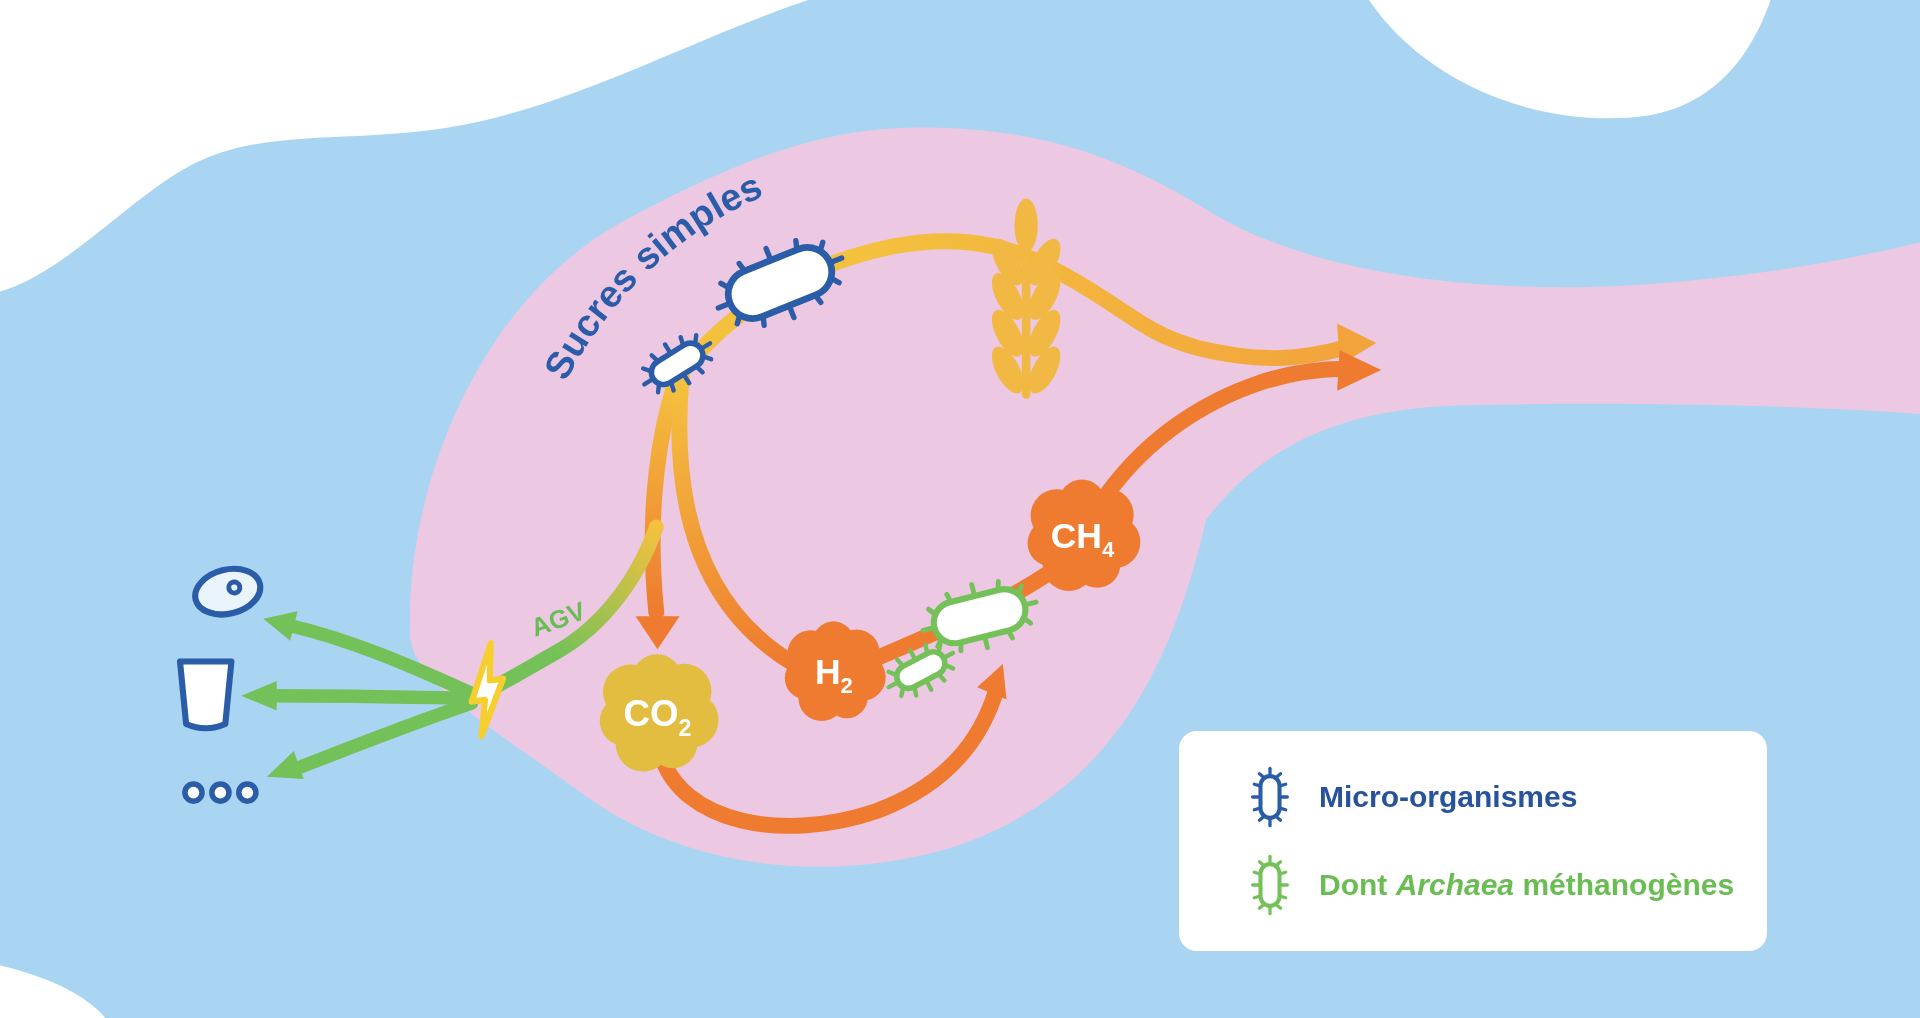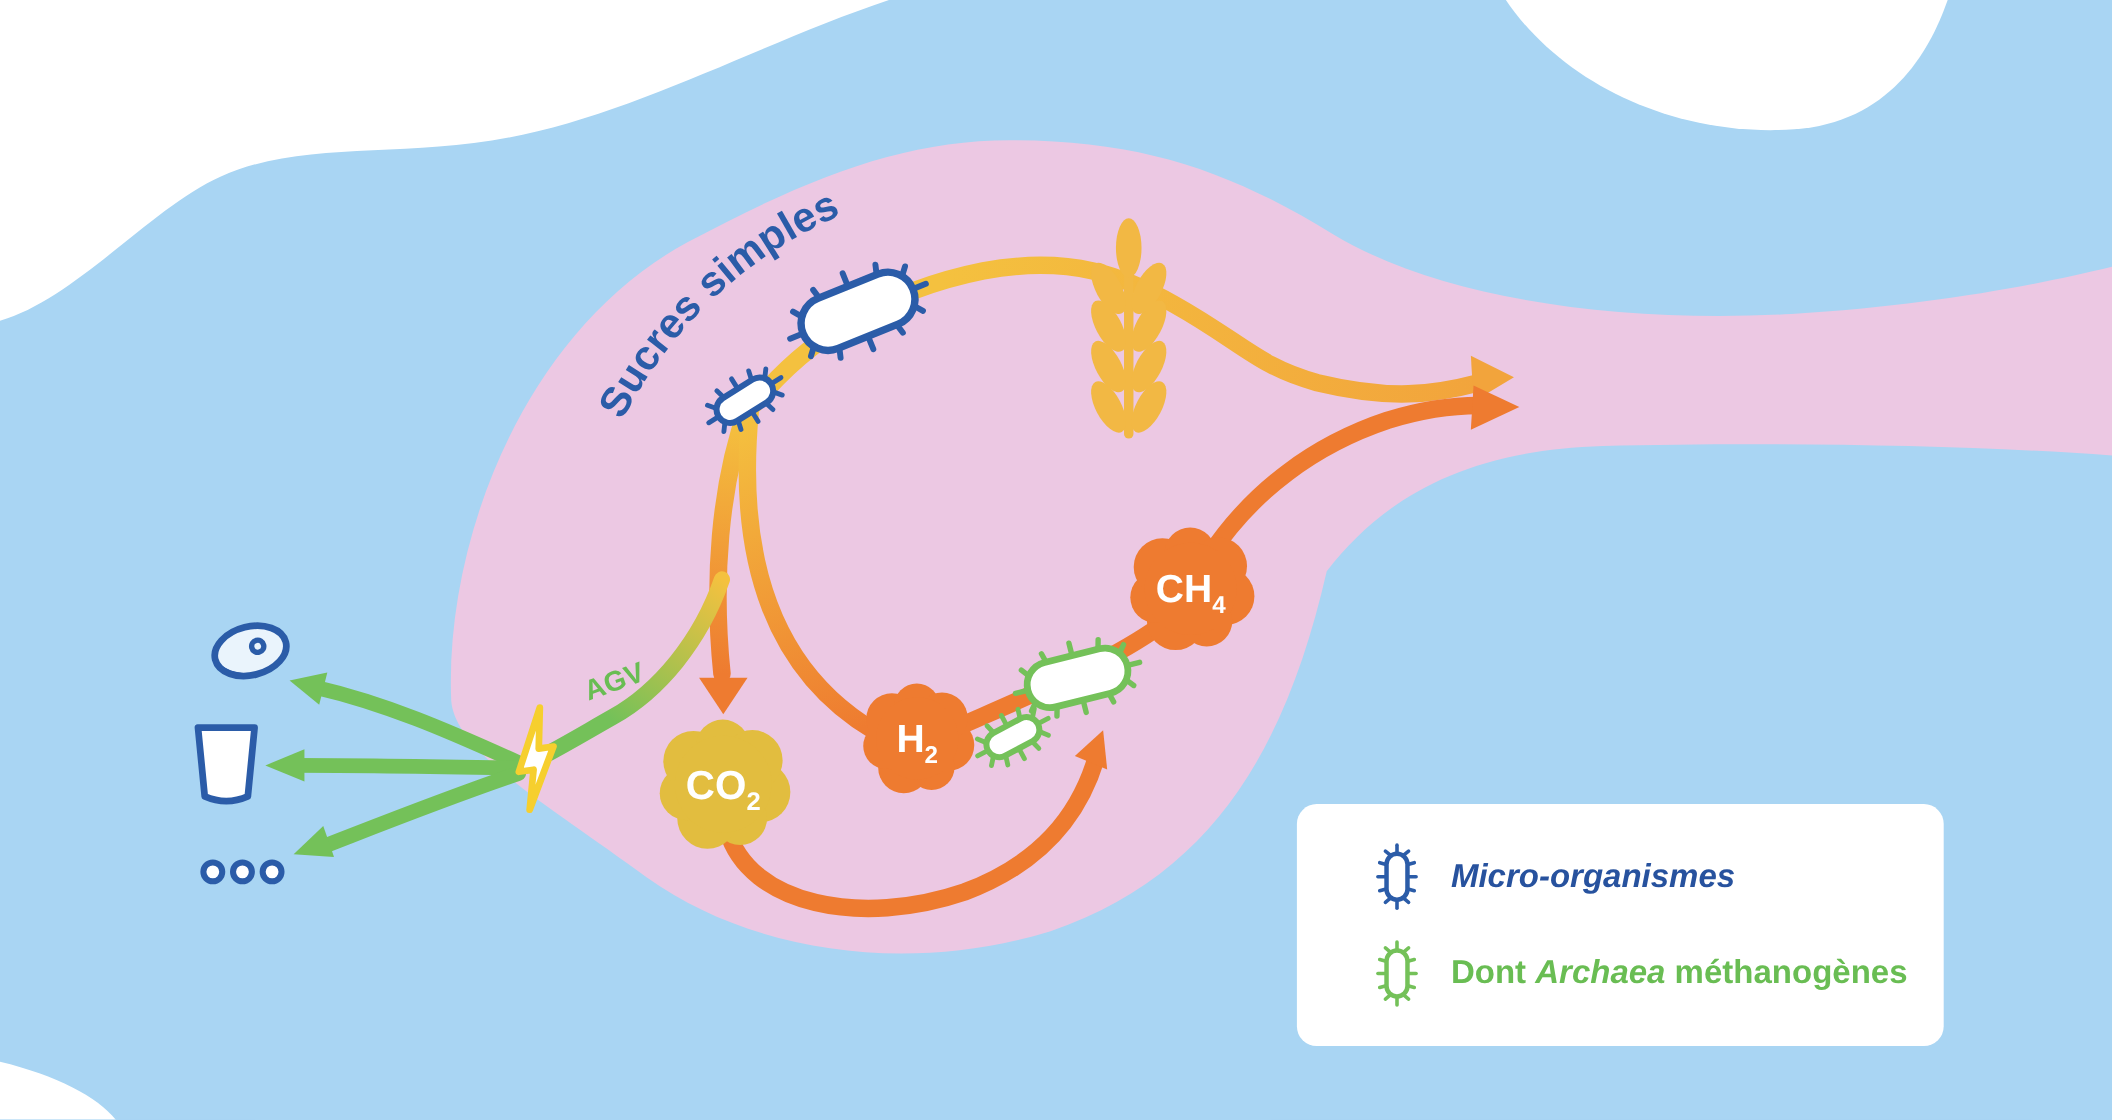--- a/index.html
+++ b/index.html
@@ -5,21 +5,21 @@
   html,body{margin:0;padding:0;background:#a9d5f3;}
   .stage{position:relative;width:1920px;height:1018px;overflow:hidden;background:#a9d5f3;
          font-family:"Liberation Sans",sans-serif;}
   #scene{position:absolute;left:0;top:0;width:1920px;height:1018px;display:block;}
   #scene text{font-family:"Liberation Sans",sans-serif;}
   .legend{position:absolute;left:1179px;top:731px;width:588px;height:220px;background:#ffffff;
           border-radius:18px;display:flex;flex-direction:column;justify-content:center;gap:26px;
           padding-left:62px;box-sizing:border-box;}
   .legend-row{display:flex;align-items:center;gap:20px;}
   .legend-text{font-size:30px;font-weight:bold;white-space:pre;}
-  .legend-text.blue{color:#27529e;font-style:italic;}
+  .legend-text.blue{color:#27529e;}
   .legend-text.green{color:#69bd53;}
   .legend-text i{text-align:center;}
 </style>
 </head>
 <body>
 
 <div class="stage">
 
 <svg id="scene" viewBox="0 0 1568 831" preserveAspectRatio="none">
   <defs>

